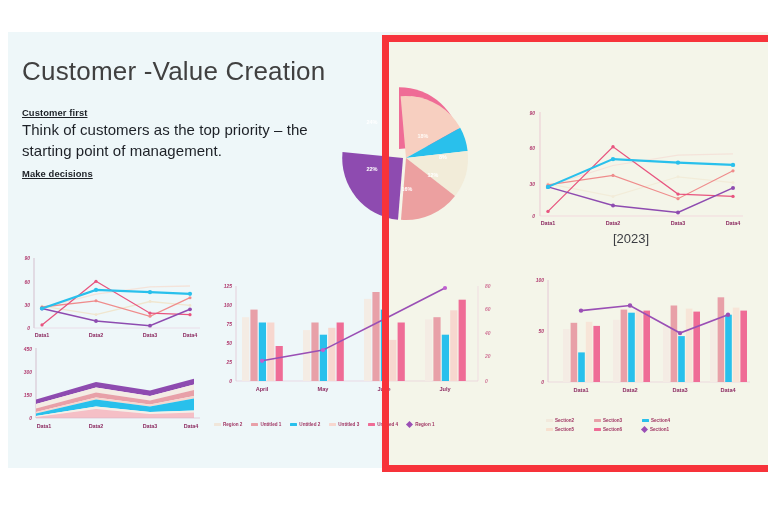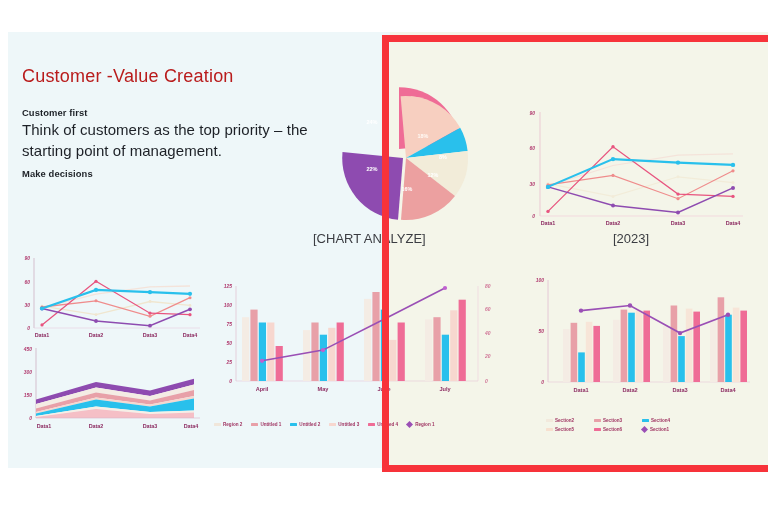--- a/index.html
+++ b/index.html
@@ -24,27 +24,27 @@
   
   .red-box{
     position:absolute; left:382px; top:35px; width:386px; height:437px;
     border:7px solid #f7333a;
     border-right:none;
     pointer-events:none; z-index:60;
   }
 
   
   .title{
-    position:absolute; left:22px; top:66px;
-    font-size:18px; font-weight:400; color:#b91c1c; letter-spacing:.2px;
+    position:absolute; left:22px; top:56px;
+    font-size:26px; font-weight:400; color:#404040; letter-spacing:.2px;
     white-space:nowrap;
   }
   .h-sub{
     position:absolute; font-size:9.4px; font-weight:bold; color:#1d2127;
-    letter-spacing:.1px; white-space:nowrap;
+    letter-spacing:.1px; white-space:nowrap;text-decoration:underline;
   }
   .p-body{
     position:absolute; font-size:15px; color:#1d2127; line-height:1.42;
     letter-spacing:.05px;
   }
   #h1{ left:22px; top:107px; }
   #p1{ left:22px; top:119px; width:300px; }
   #h2{ left:22px; top:168px; }
   #p2{ left:22px; top:180px; width:298px; }
 
@@ -103,21 +103,20 @@
 
       <text x="42" y="36" font-size="5.6" font-weight="bold" fill="#fff" text-anchor="middle" font-family="Liberation Sans, sans-serif">24%</text>
       <text x="93" y="50" font-size="5.4" font-weight="bold" fill="#fffaf5" text-anchor="middle" font-family="Liberation Sans, sans-serif">18%</text>
       <text x="113" y="71" font-size="5.4" font-weight="bold" fill="#fff" text-anchor="middle" font-family="Liberation Sans, sans-serif">8%</text>
       <text x="103" y="89" font-size="5.4" font-weight="bold" fill="#fff" text-anchor="middle" font-family="Liberation Sans, sans-serif">12%</text>
       <text x="77" y="103" font-size="5.4" font-weight="bold" fill="#fff" text-anchor="middle" font-family="Liberation Sans, sans-serif">16%</text>
       <text x="42" y="83" font-size="5.6" font-weight="bold" fill="#fff" text-anchor="middle" font-family="Liberation Sans, sans-serif">22%</text>
     </svg>
   </div>
 
-  <div class="caption" id="cap-pie">[CHART ANALYZE]</div>
   <div class="caption" id="cap-2023">[2023]</div>
 
   <div class="chart" style="left:515px;top:100px;width:240px;height:130px;">
     <svg width="240" height="130" viewBox="0 0 240 130">
       <line x1="25" y1="12" x2="25" y2="116" stroke="#e6b9cb" stroke-width="0.7"></line>
       <line x1="25" y1="116" x2="228" y2="116" stroke="#f2cfdb" stroke-width="0.7"></line>
       <g>
         <text x="20" y="15" font-size="5" font-weight="bold" font-style="italic" fill="#b03a6e" text-anchor="end" font-family="Liberation Sans, sans-serif">90</text>
         <text x="20" y="50.3" font-size="5" font-weight="bold" font-style="italic" fill="#b03a6e" text-anchor="end" font-family="Liberation Sans, sans-serif">60</text>
         <text x="20" y="85.6" font-size="5" font-weight="bold" font-style="italic" fill="#b03a6e" text-anchor="end" font-family="Liberation Sans, sans-serif">30</text>

